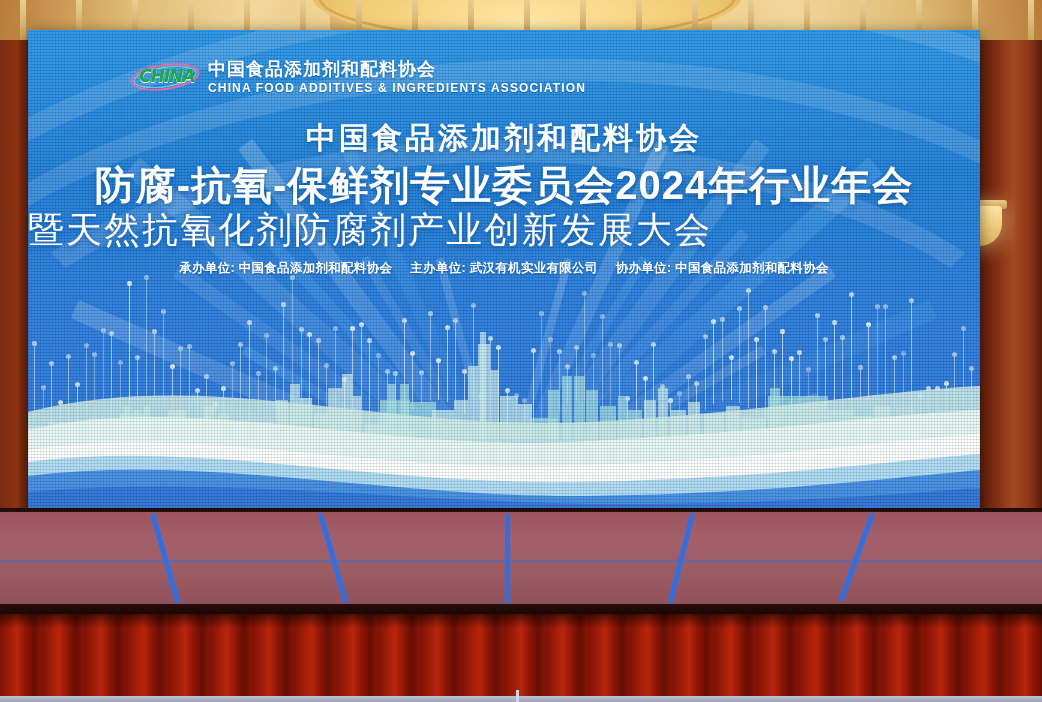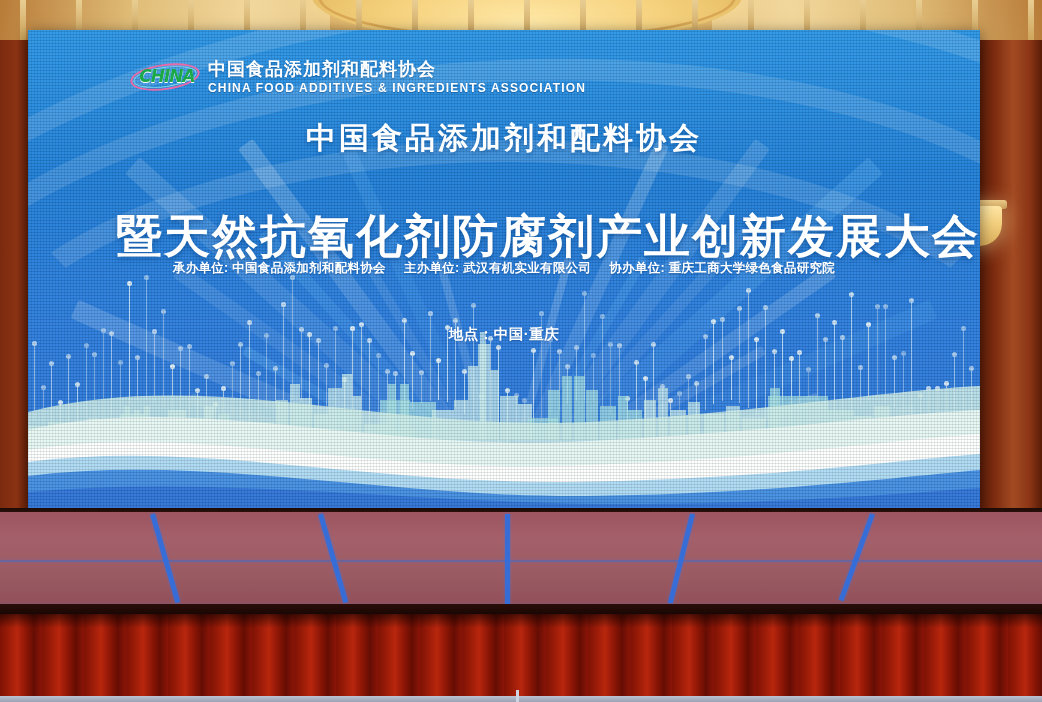--- a/index.html
+++ b/index.html
@@ -196,22 +196,22 @@
     position:absolute; left:0; right:0; top:88px; text-align:center;
     font-size:30px; font-weight:bold; color:#ffffff; letter-spacing:3px;
     text-shadow:0 2px 4px rgba(0,55,120,.45);
   }
   .t2{
     position:absolute; left:0; right:0; top:128px; text-align:center;
     font-size:40px; font-weight:bold; color:#ffffff; letter-spacing:1px;
     text-shadow:0 2px 5px rgba(0,55,120,.5);
   }
   .t3{
-    position:absolute; left:0; right:0; top:176px; text-align:right;
-    font-size:46px; font-weight:bold; color:#ffffff; letter-spacing:2px;
+    position:absolute; left:0; right:0; top:176px; text-align:left;
+    font-size:36px; font-weight:normal; color:#ffffff; letter-spacing:2px;
     text-shadow:0 2px 5px rgba(0,55,120,.5);
   }
   .orgs{
     position:absolute; left:0; right:0; top:230px; text-align:center;
     font-size:12.5px; font-weight:bold; color:#ffffff; letter-spacing:.3px;
     text-shadow:0 1px 2px rgba(0,55,120,.45);
   }
   .orgs span{ margin:0 9px; }
   .meta1{
     position:absolute; left:0; right:0; top:272px; text-align:center;
@@ -497,25 +497,25 @@
           <div class="cfaa-ell2"></div>
           <div class="cfaa-txt">CHINA</div>
         </div>
         <div>
           <div class="logo-cn">中国食品添加剂和配料协会</div>
           <div class="logo-en">CHINA FOOD ADDITIVES &amp; INGREDIENTS ASSOCIATION</div>
         </div>
       </div>
 
       <div class="t1">中国食品添加剂和配料协会</div>
+      <div class="t2">防腐-抗氧-保鲜剂专业委员会2024年行业年会</div>
       <div class="t3">暨天然抗氧化剂防腐剂产业创新发展大会</div>
 
-      <div class="orgs" id="orgs"><span>承办单位: 中国食品添加剂和配料协会</span><span>主办单位: 武汉有机实业有限公司</span><span>协办单位: 重庆工商大学绿色食品研究院</span></div>
-
-      <div class="meta2">地点：中国·重庆</div>
+      <div class="orgs" id="orgs"><span>承办单位: 中国食品添加剂和配料协会</span><span>主办单位: 武汉有机实业有限公司</span><span>协办单位: 中国食品添加剂和配料协会</span></div>
+
     </div>
   </div>
 
   <div class="stage-back-edge"></div>
   <div class="stage-floor"></div>
   <div id="tapes">
       <div class="tape" style="left: 0px; top: 560px; width: 1042px; height: 2px; opacity: 0.45;"></div>
       <div class="tape" style="left: 0px; top: 604px; width: 1042px; height: 2px; opacity: 0.45;"></div>
       <div class="tape" style="left: 150px; top: 514px; width: 5px; height: 92px; transform: rotate(-16deg); transform-origin: 50% 0%;"></div>
       <div class="tape" style="left: 318px; top: 514px; width: 5px; height: 92px; transform: rotate(-16deg); transform-origin: 50% 0%;"></div>

